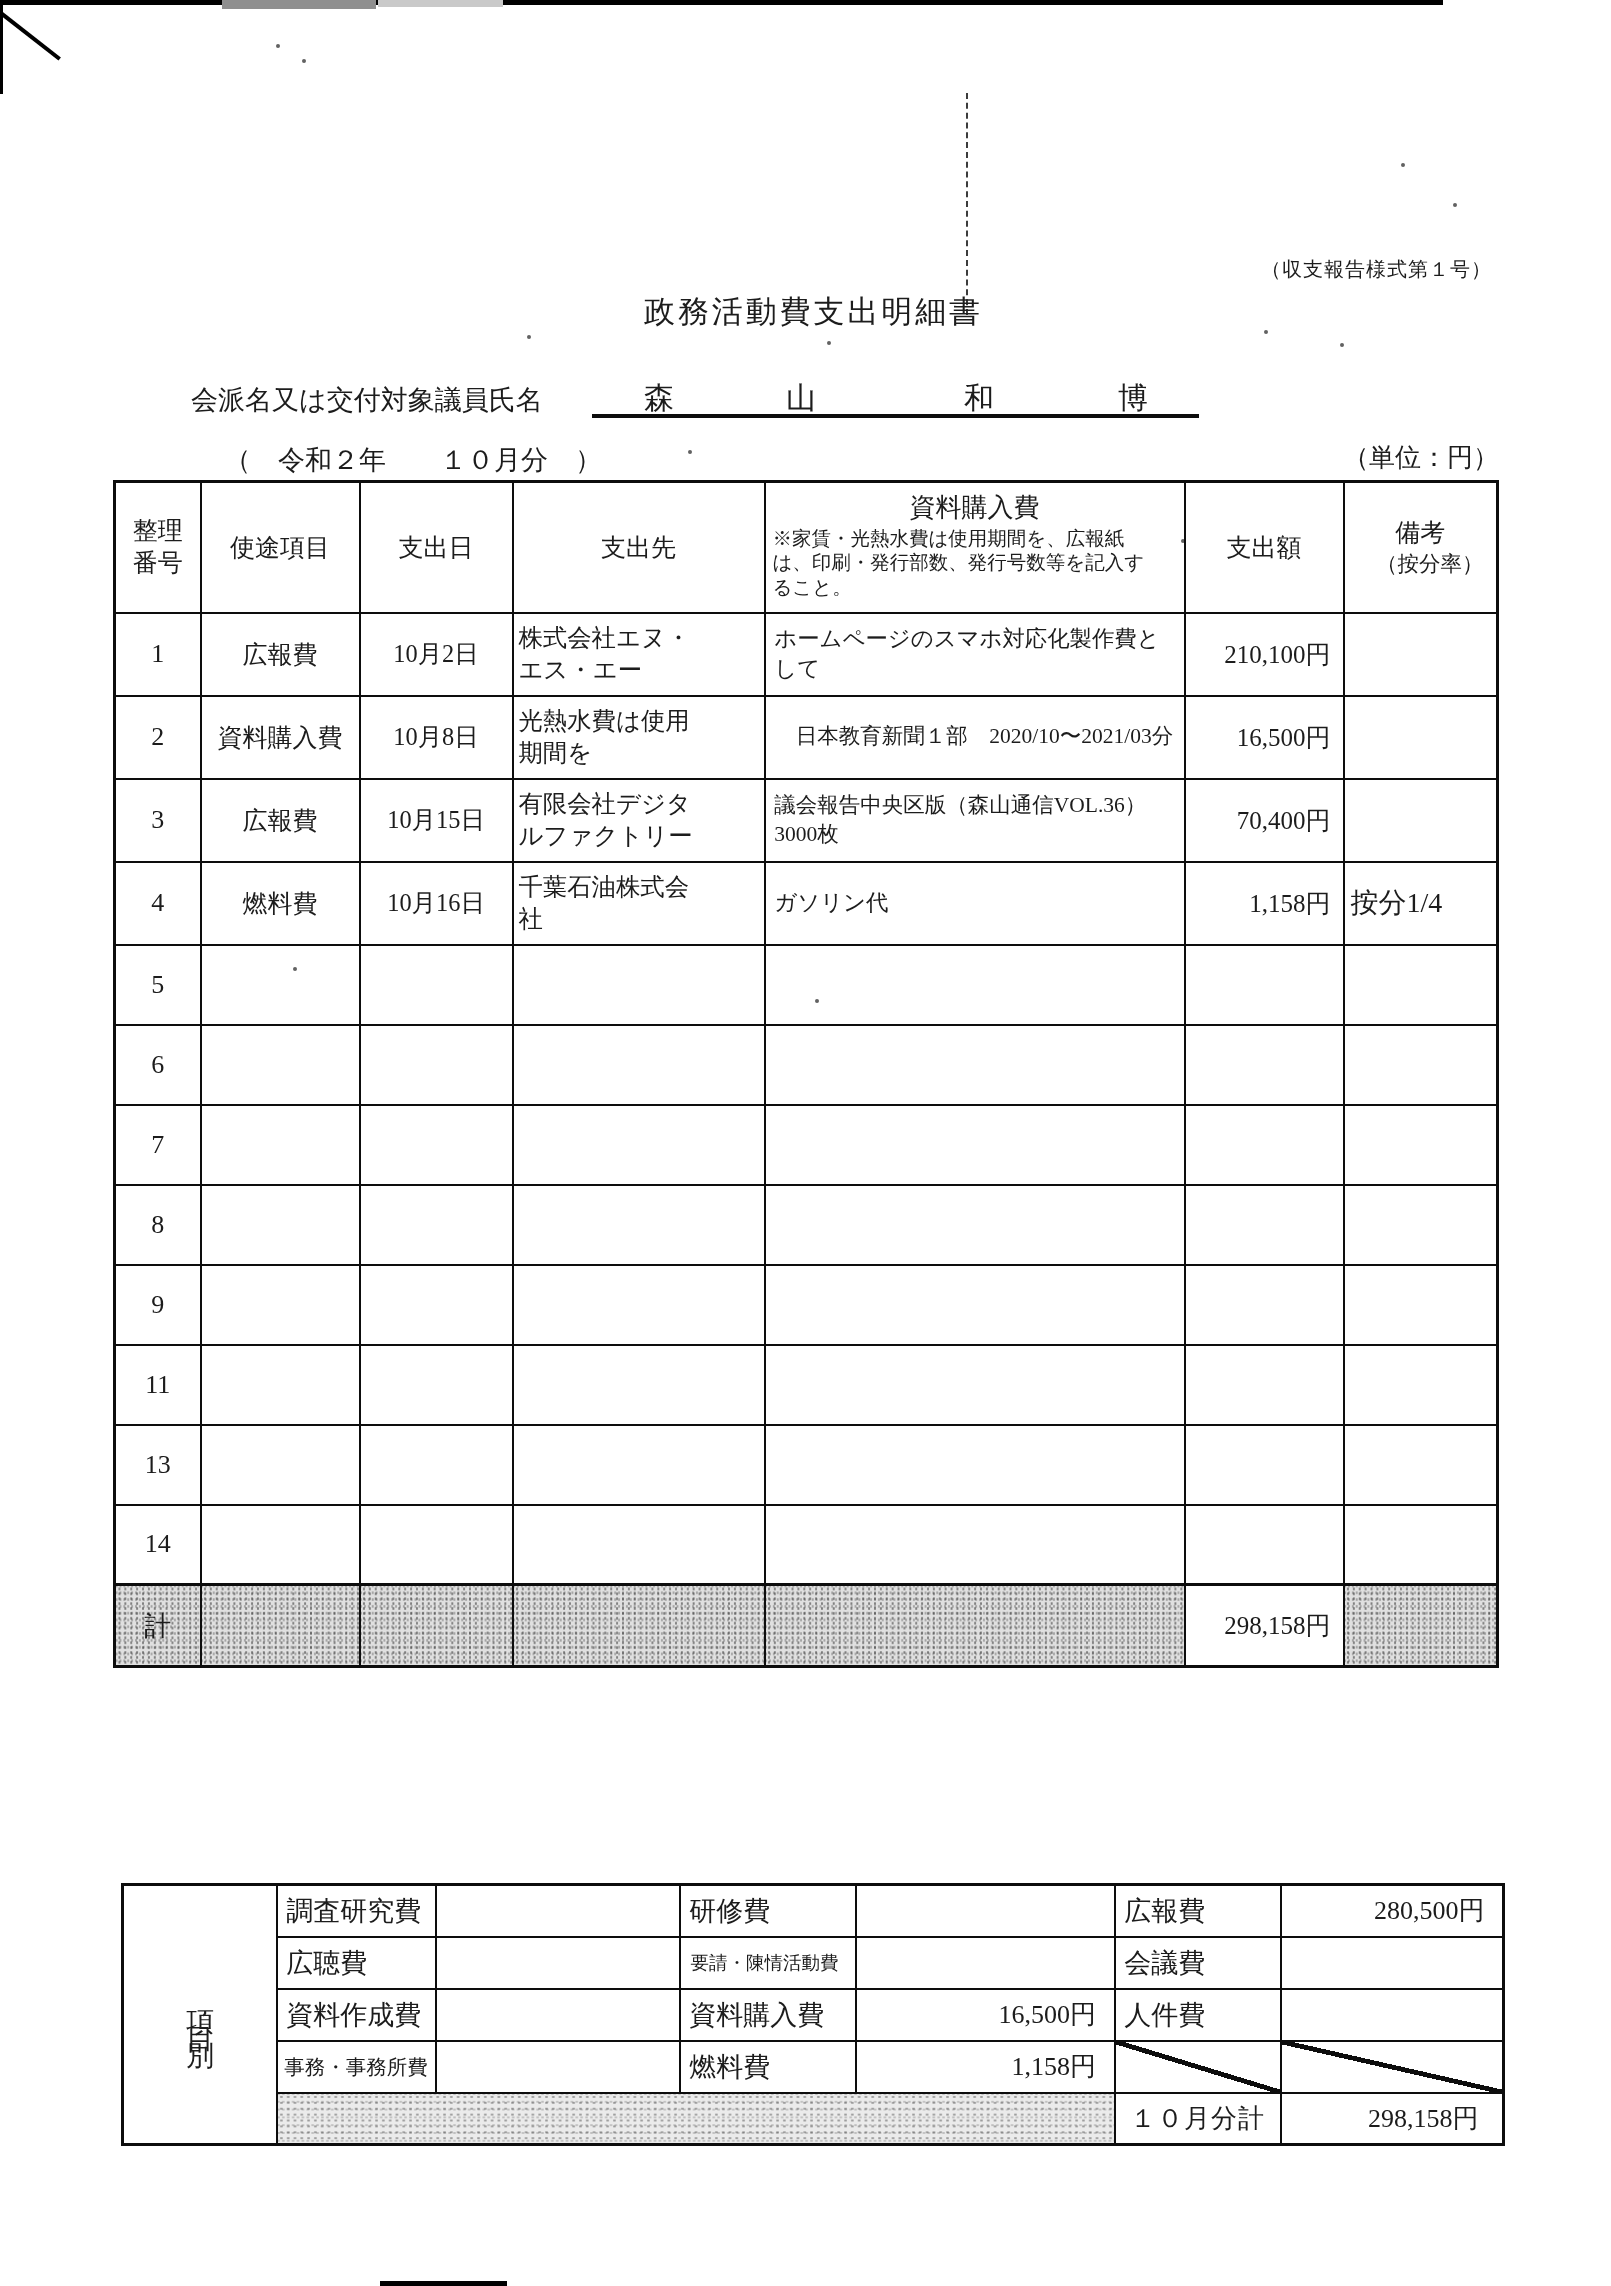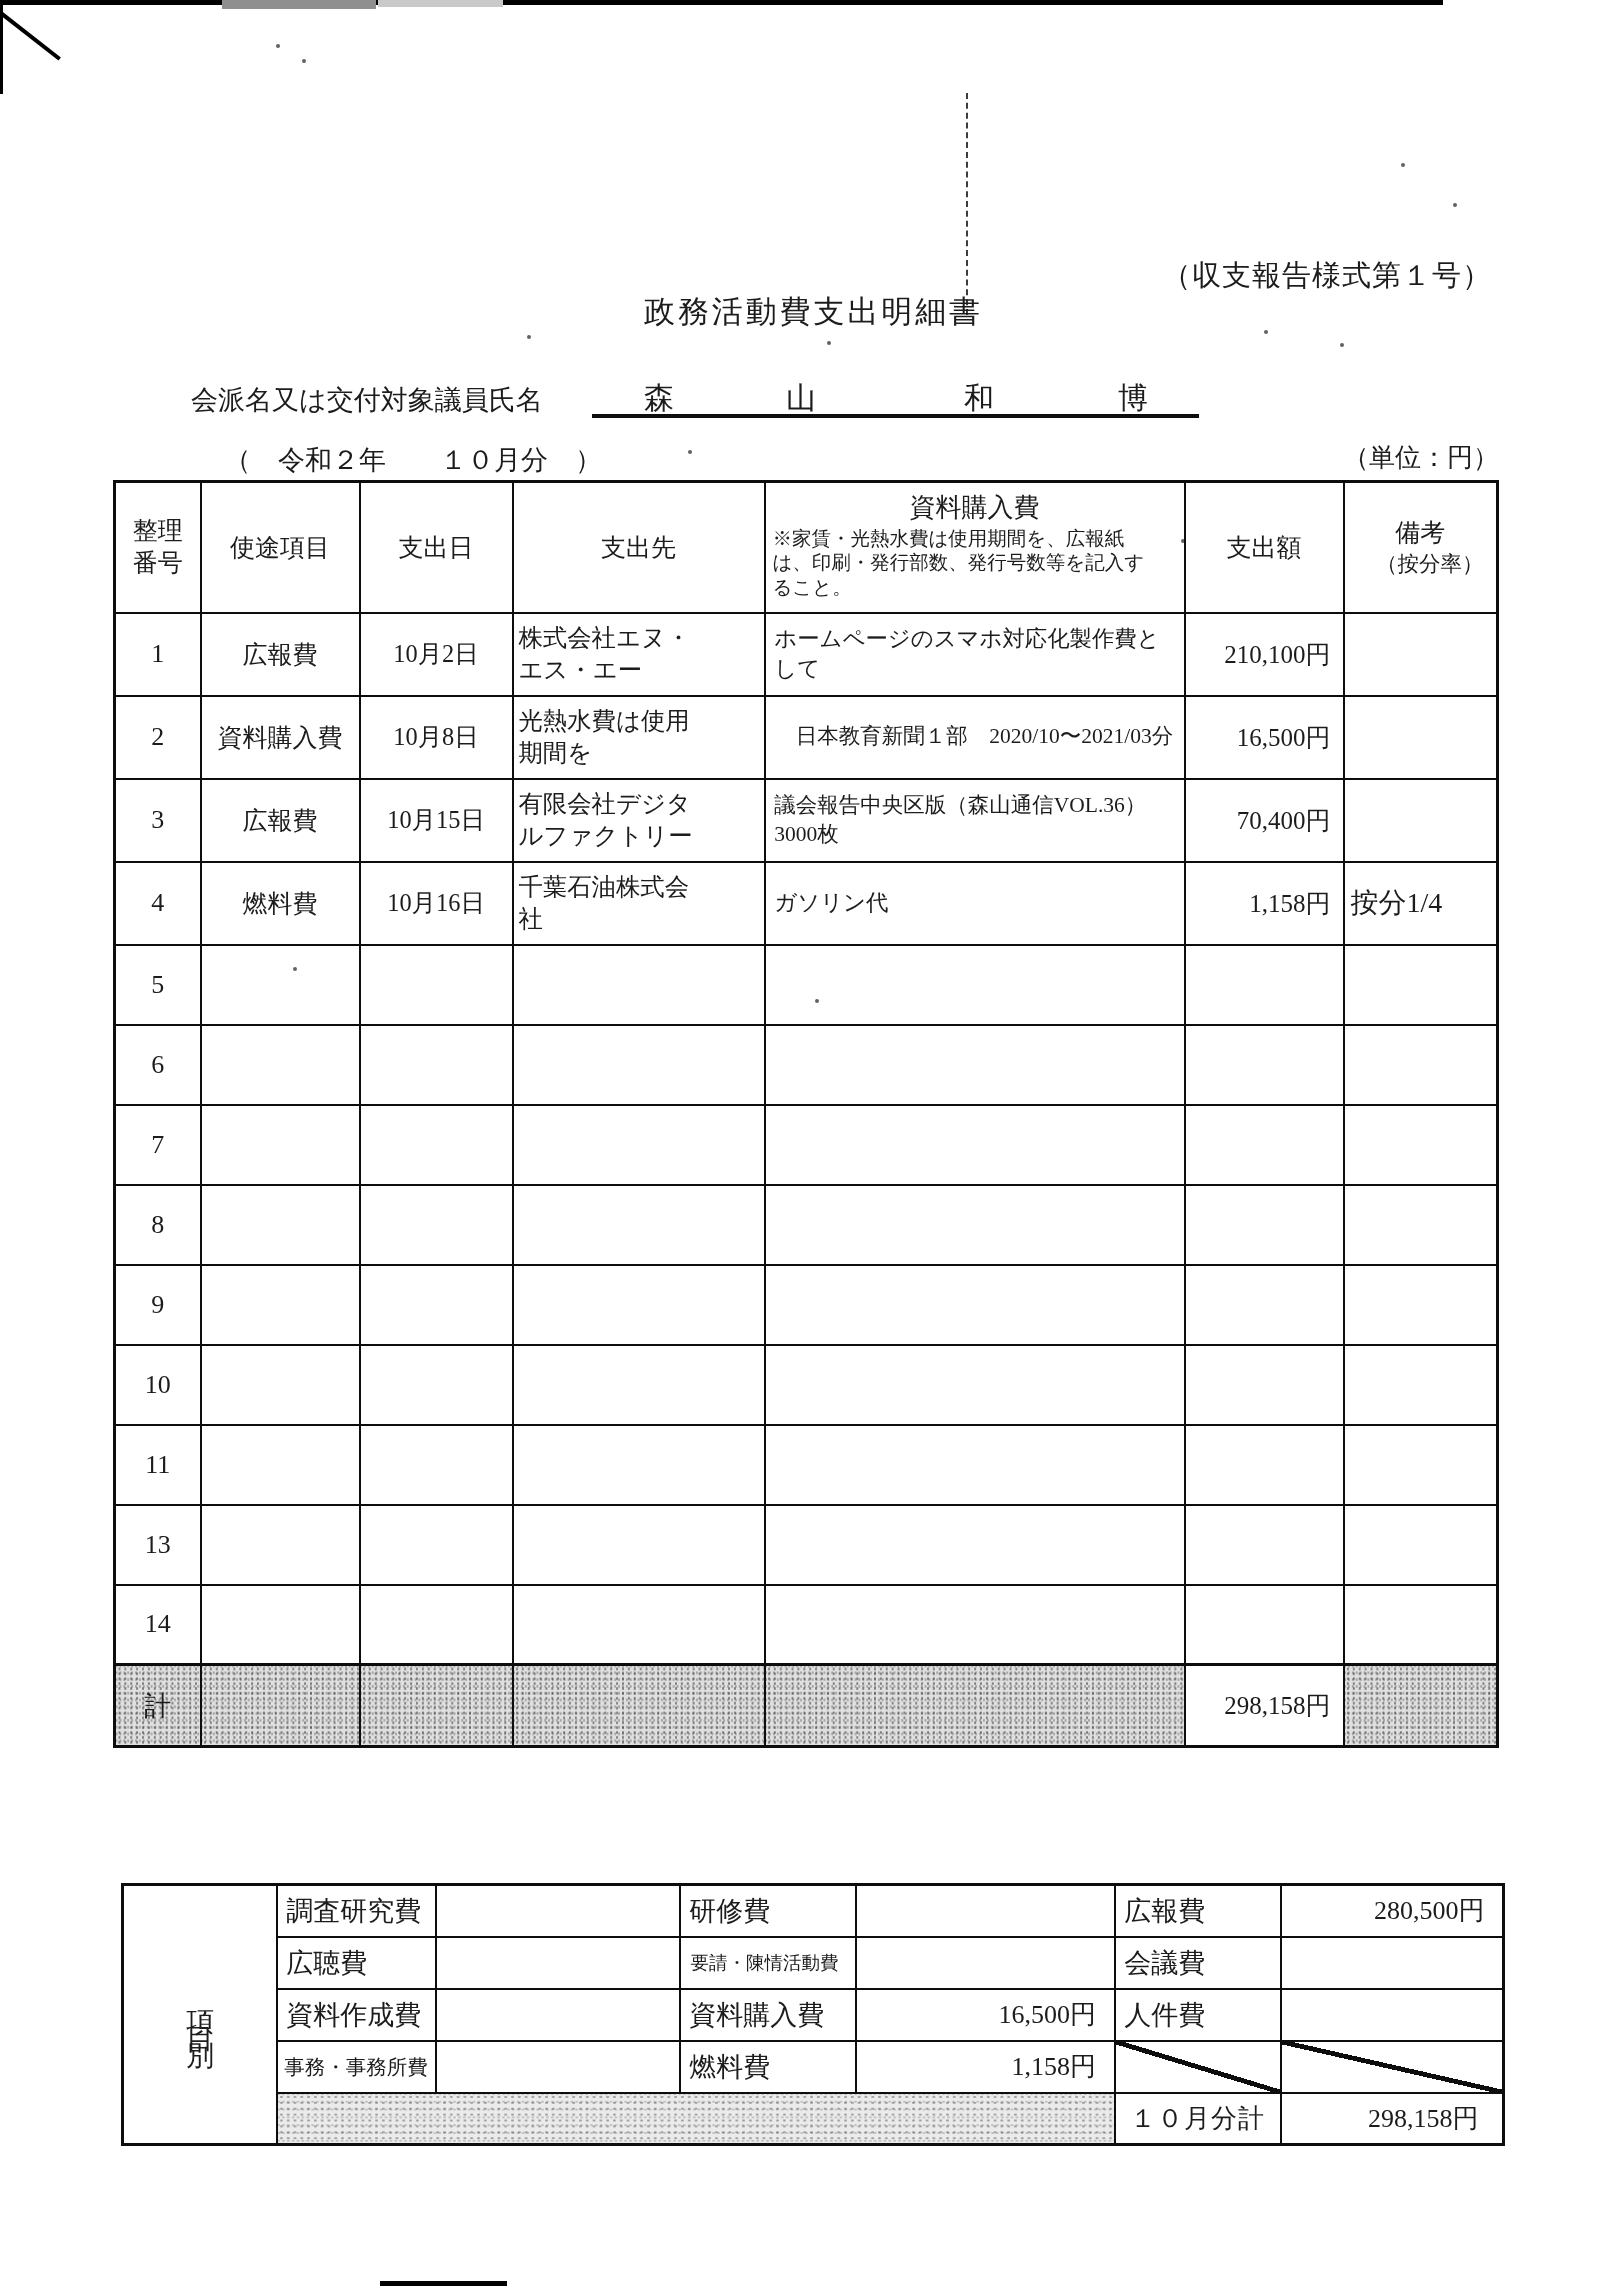--- a/index.html
+++ b/index.html
@@ -12,21 +12,21 @@
   .abs { position:absolute; }
 
   
   .art { position:absolute; background:#000; }
   .speck { position:absolute; width:3.9px; height:3.9px; border-radius:50%;
            background:#2e2e2e; opacity:.75; }
   .fold-line { position:absolute; width:0; border-left:2px dashed #3c3c3c; }
 
   
   .form-number { top:256px; left:1151px; width:341px; text-align:right;
-                 font-size:29px; letter-spacing:1px; }
+                 font-size:20px; letter-spacing:1px; }
   .doc-title   { top:291px; left:644px; font-size:31px; letter-spacing:2.9px; }
   .name-label  { top:382px; left:191px; font-size:27px; }
   .name-char   { top:378px; font-size:30px; }
   .name-underline { top:414px; left:592px; width:607px; height:3.9px; background:#0d0d0d; }
   .period      { top:442px; left:224px; font-size:27px; }
   .unit-label  { top:440px; left:1287px; width:212px; text-align:right; font-size:26px; }
 
   
   table { border-collapse:collapse; table-layout:fixed; }
   td { overflow:hidden; vertical-align:middle; }
@@ -240,29 +240,20 @@
       <tr class="mt-empty">
         <td class="c-no">9</td>
         <td></td>
         <td></td>
         <td></td>
         <td></td>
         <td></td>
         <td></td>
       </tr>
       <tr class="mt-empty">
-        <td class="c-no">10</td>
-        <td></td>
-        <td></td>
-        <td></td>
-        <td></td>
-        <td></td>
-        <td></td>
-      </tr>
-      <tr class="mt-empty">
         <td class="c-no">11</td>
         <td></td>
         <td></td>
         <td></td>
         <td></td>
         <td></td>
         <td></td>
       </tr>
       <tr class="mt-empty">
         <td class="c-no">13</td>

